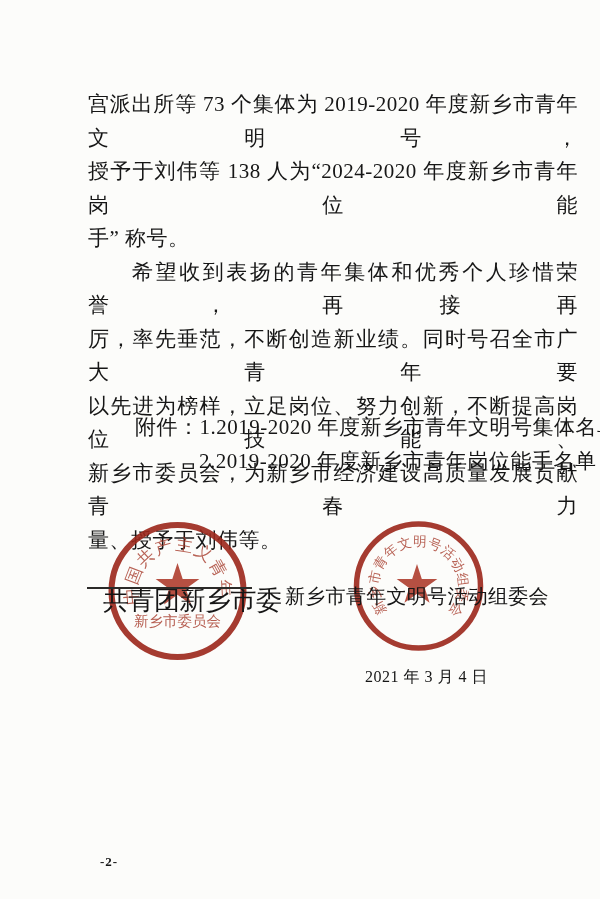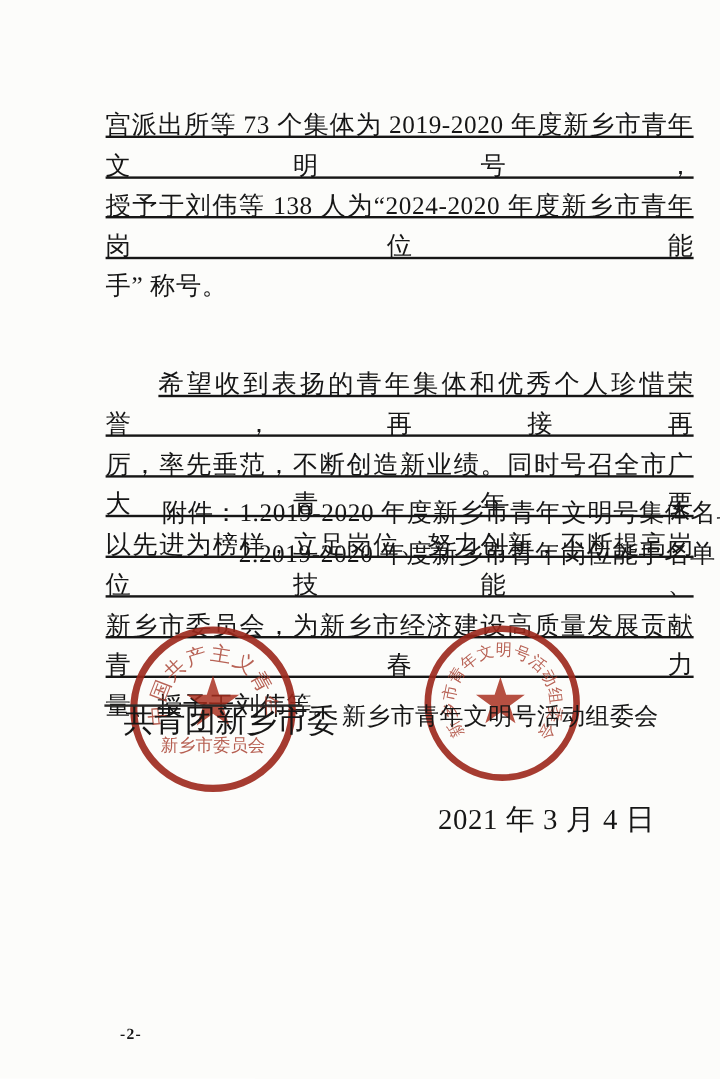--- a/index.html
+++ b/index.html
@@ -11,22 +11,22 @@
     font-family:"Liberation Serif","DejaVu Serif",serif;
     color:#161616;
   }
   
   .body-text{
     position:absolute;left:88px;top:88px;width:490px;
     font-size:21px;line-height:33.5px;
     letter-spacing:0.5px;
   }
   .bline{white-space:nowrap;}
-  .l-just{white-space:normal;text-align:justify;text-align-last:justify;text-decoration:underline;}
-  .l-indent{text-indent:44px;margin-top:48px;}
+  .l-just{white-space:normal;text-align:justify;text-align-last:justify;}
+  .l-indent{text-indent:44px;}
   
   .attachment{
     position:absolute;left:135px;top:411px;
     font-size:21px;line-height:33.5px;letter-spacing:0.5px;
     white-space:nowrap;
   }
   .att-line2{padding-left:64px;}
   
   .seals{position:absolute;left:0;top:0;z-index:1;}
   
@@ -37,21 +37,21 @@
   .sig-right{
     position:absolute;left:285px;top:583px;z-index:2;
     font-size:20px;white-space:nowrap;letter-spacing:0.3px;
   }
   .fold-line{
     position:absolute;left:87px;top:587px;width:165px;height:2px;
     background:#2b2a28;z-index:3;
   }
   .date-line{
     position:absolute;left:365px;top:667px;z-index:2;
-    font-size:24px;white-space:nowrap;letter-spacing:0.5px;
+    font-size:16px;white-space:nowrap;letter-spacing:0.5px;
   }
   .page-num{
     position:absolute;left:100px;top:854px;
     font-size:13px;font-weight:bold;letter-spacing:1px;
   }
 </style>
 </head>
 <body>
 
 <div class="page">

